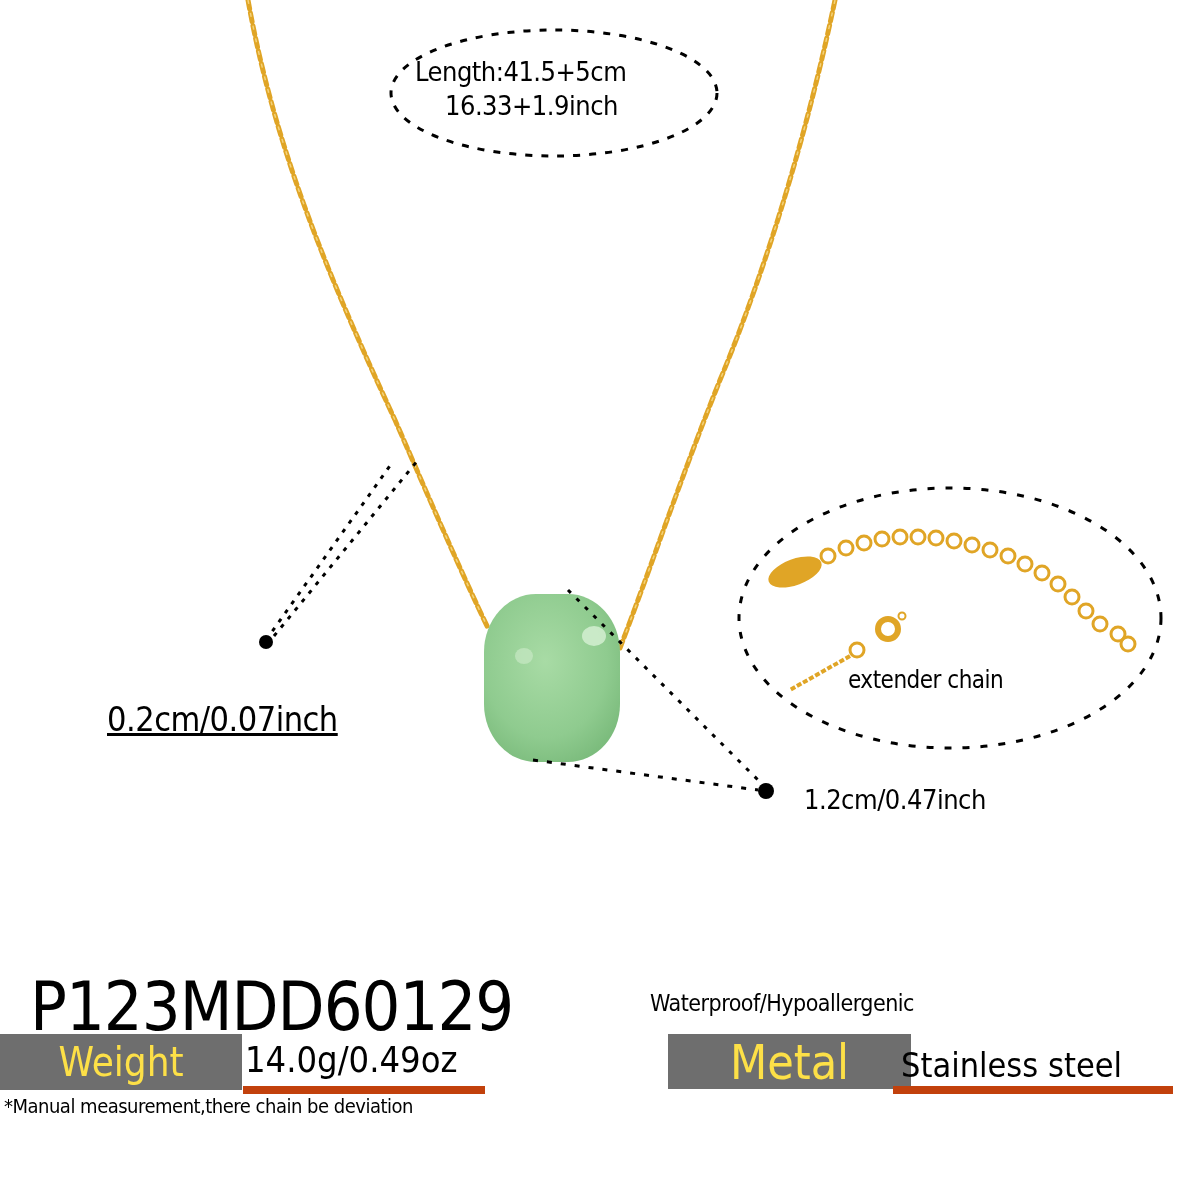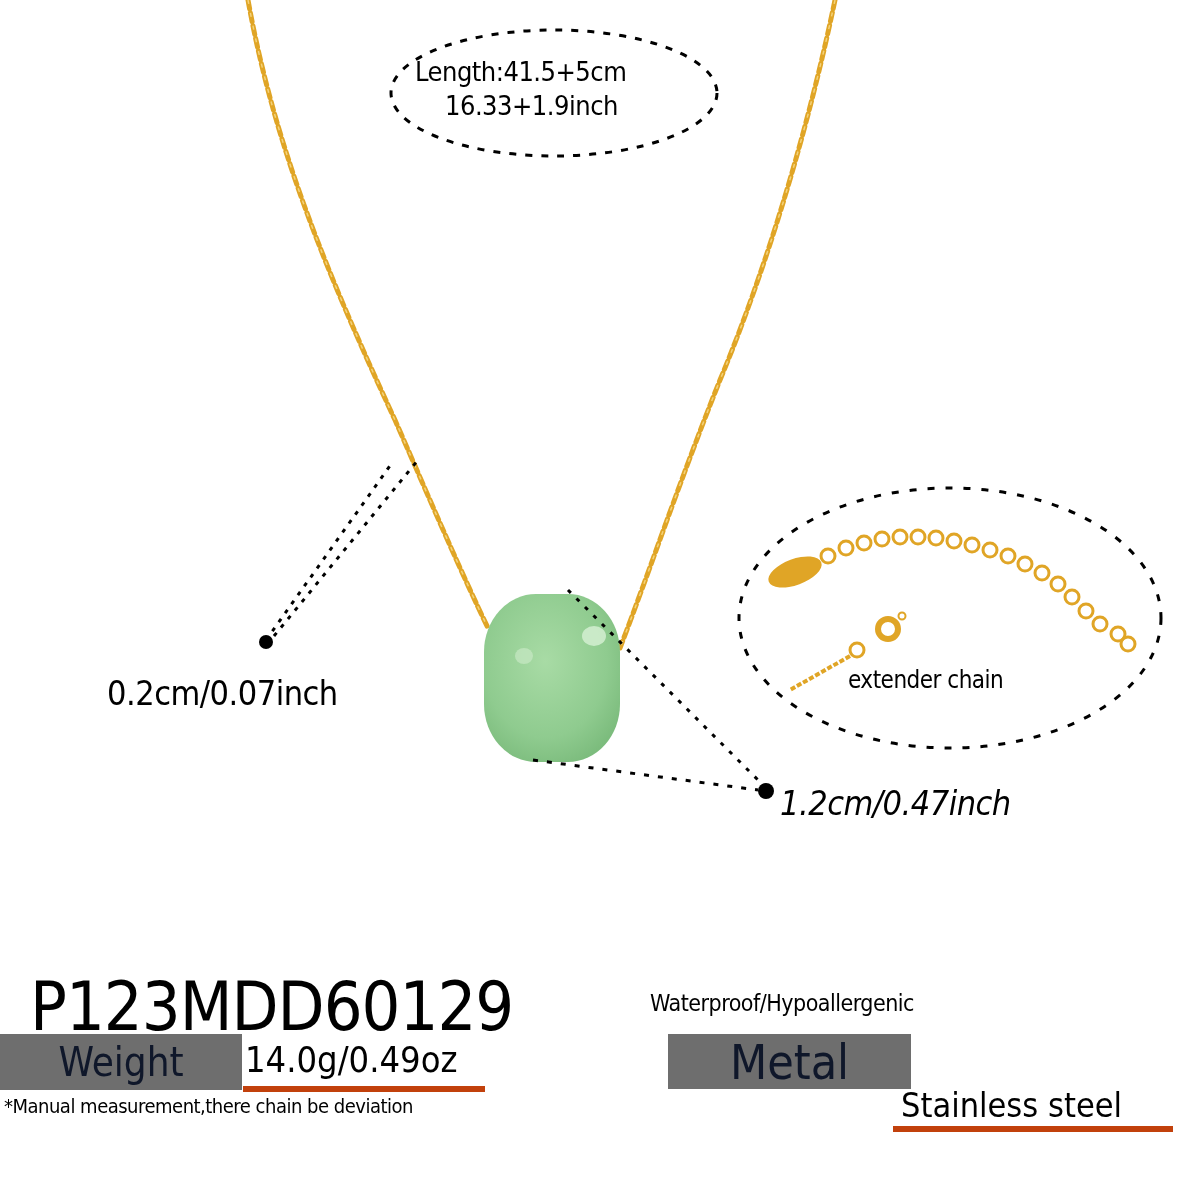--- a/index.html
+++ b/index.html
@@ -1,30 +1,30 @@
 <!DOCTYPE html>
 <html><head>
 <meta charset="utf-8">
 <style>
   html, body { margin: 0; padding: 0; background: #ffffff; }
   body { width: 1200px; height: 1200px; position: relative; overflow: hidden; font-family: "DejaVu Sans Condensed", "DejaVu Sans", sans-serif; color: #000; }
   svg.art { position: absolute; left: 0; top: 0; }
   .txt { position: absolute; white-space: nowrap; line-height: 1; letter-spacing: -0.5px; }
   .len1 { left: 415px; top: 58px; font-size: 27px; }
   .len2 { left: 445px; top: 92px; font-size: 27px; }
-  .chain-w { left: 107px; top: 676px; font-size: 34px; }
-  .bead-w { left: 780px; top: 786px; font-size: 34px; font-style: italic; }
+  .chain-w { left: 107px; top: 702px; font-size: 34px; text-decoration: underline; }
+  .bead-w { left: 804px; top: 786px; font-size: 27px; }
   .ext { left: 848px; top: 668px; font-size: 24px; }
   .sku { left: 30px; top: 950px; font-size: 68px; letter-spacing: -1px; font-family: "DejaVu Sans Condensed", "DejaVu Sans", sans-serif; margin-top: 23px; }
-  .label-box { position: absolute; background: #6e6e6e; color: #0f172a; display: flex; align-items: center; justify-content: center; text-align: center; }
+  .label-box { position: absolute; background: #6e6e6e; color: #fde047; display: flex; align-items: center; justify-content: center; text-align: center; }
   .weight-box { left: 0; top: 1034px; width: 242px; height: 56px; font-size: 40px; }
   .metal-box { left: 648px; top: 1034px; width: 243px; height: 55px; font-size: 48px; margin-left: 20px; }
-  .val { position: absolute; border-bottom: 6px solid #c2410c; white-space: nowrap; line-height: 1; }
+  .val { position: absolute; border-bottom: 8px solid #c2410c; white-space: nowrap; line-height: 1; }
   .weight-val { left: 243px; top: 1042px; width: 240px; height: 44px; font-size: 36px; padding-left: 2px; }
-  .metal-val { left: 893px; top: 1048px; width: 272px; height: 38px; font-size: 34px; padding-left: 8px; margin-top: 40px; }
+  .metal-val { left: 893px; top: 1048px; width: 272px; height: 38px; font-size: 34px; padding-left: 8px; }
   .water { left: 650px; top: 992px; font-size: 23px; }
   .note { left: 4px; top: 1096px; font-size: 20px; }
 </style>
 </head>
 <body>
 
 <svg class="art" width="1200" height="1200" viewBox="0 0 1200 1200">
   <defs>
     <pattern id="chainpat" width="14" height="14" patternUnits="userSpaceOnUse">
       <ellipse cx="7" cy="7" rx="4.5" ry="6" fill="none" stroke="#e0a526" stroke-width="2.4"></ellipse>

